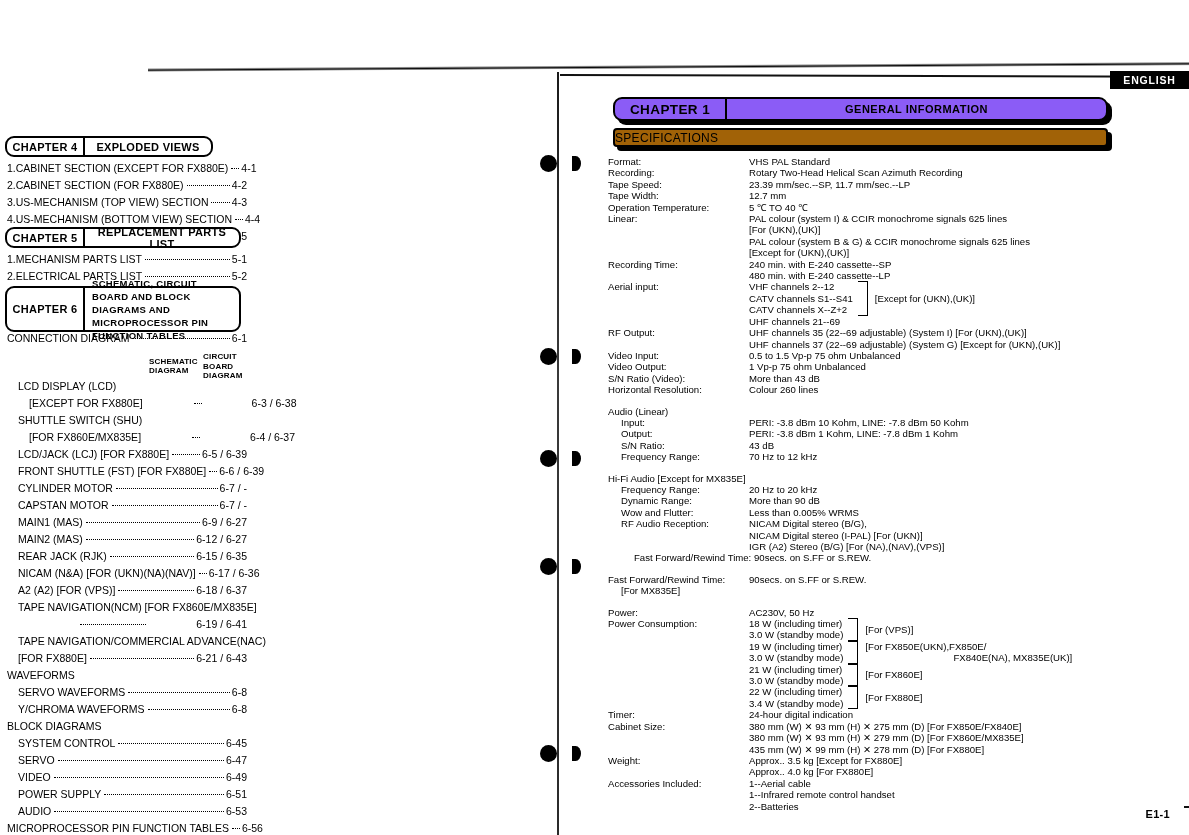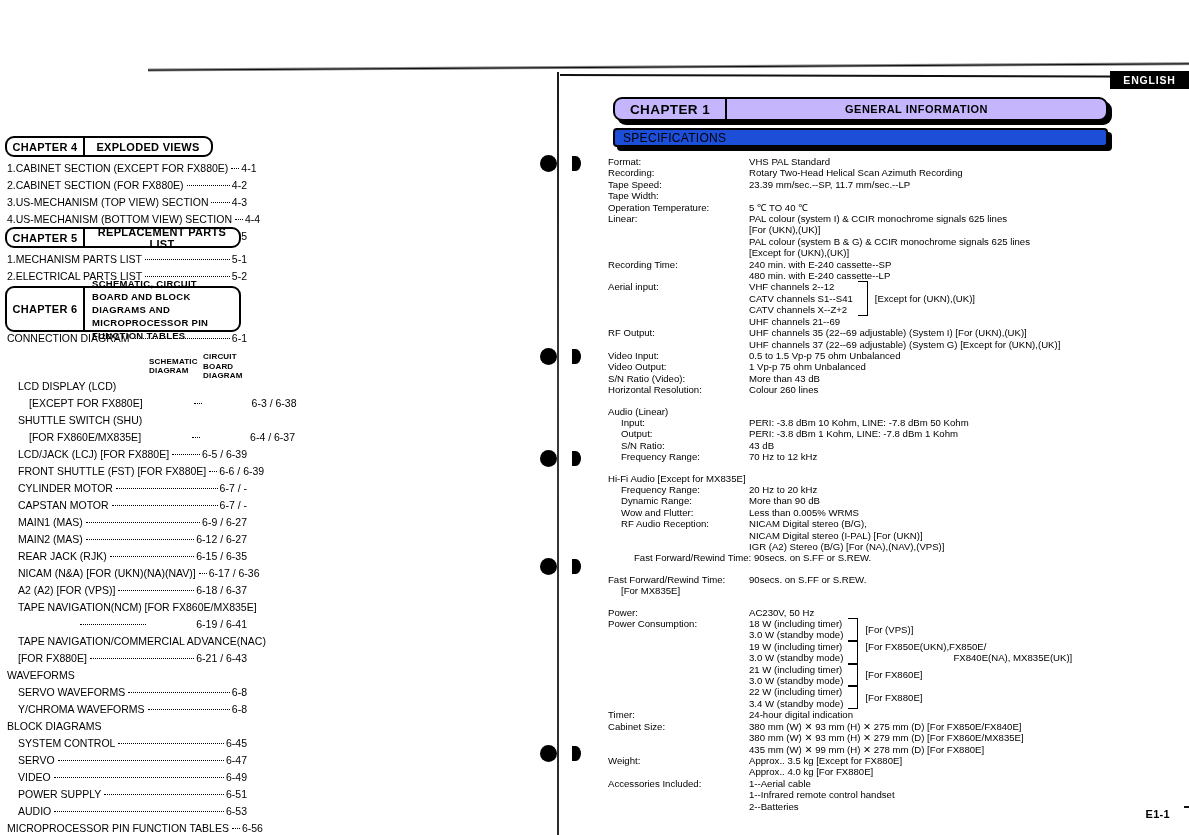--- a/index.html
+++ b/index.html
@@ -161,21 +161,21 @@
     justify-content: center;
   }
   #chapter1-bar {
     position: absolute;
     left: 53px; top: 97px;
     width: 495px; height: 24px;
     border: 2.5px solid #000;
     border-radius: 9px;
     box-sizing: border-box;
     display: flex;
-    background: #c4b5fd;
+    background: #8b5cf6;
     z-index: 3;
   }
   #chapter1-bar .ch-num {
     width: 110px;
     border-right: 2.5px solid #000;
     display: flex;
     align-items: center;
     justify-content: center;
     font-size: 13.5px;
     font-weight: bold;
@@ -200,24 +200,23 @@
   }
   #spec-bar {
     position: absolute;
     left: 53px; top: 128px;
     width: 495px; height: 19px;
     border: 2.5px solid #000;
     border-radius: 4px;
     box-sizing: border-box;
     display: flex;
     align-items: center;
-    padding-left: 8px;
     font-size: 12px;
     letter-spacing: 0.3px;
-    background: #1d4ed8;
+    background: #a16207;
     z-index: 3;
   }
   #spec-shadow {
     position: absolute;
     left: 57px; top: 132px;
     width: 495px; height: 19px;
     background: #000;
     border-radius: 4px;
     z-index: 2;
   }
@@ -546,20 +545,21 @@
       <div class="spec-val">Rotary Two-Head Helical Scan Azimuth Recording</div>
     </div>
 
     <div class="spec-row">
       <div class="spec-label">Tape Speed:</div>
       <div class="spec-val">23.39 mm/sec.--SP, 11.7 mm/sec.--LP</div>
     </div>
 
     <div class="spec-row">
       <div class="spec-label">Tape Width:</div>
+      <div class="spec-val">12.7 mm</div>
     </div>
 
     <div class="spec-row">
       <div class="spec-label">Operation Temperature:</div>
       <div class="spec-val">5 ℃  TO  40 ℃</div>
     </div>
 
     <div class="spec-row">
       <div class="spec-label">Linear:</div>
       <div class="spec-val">

